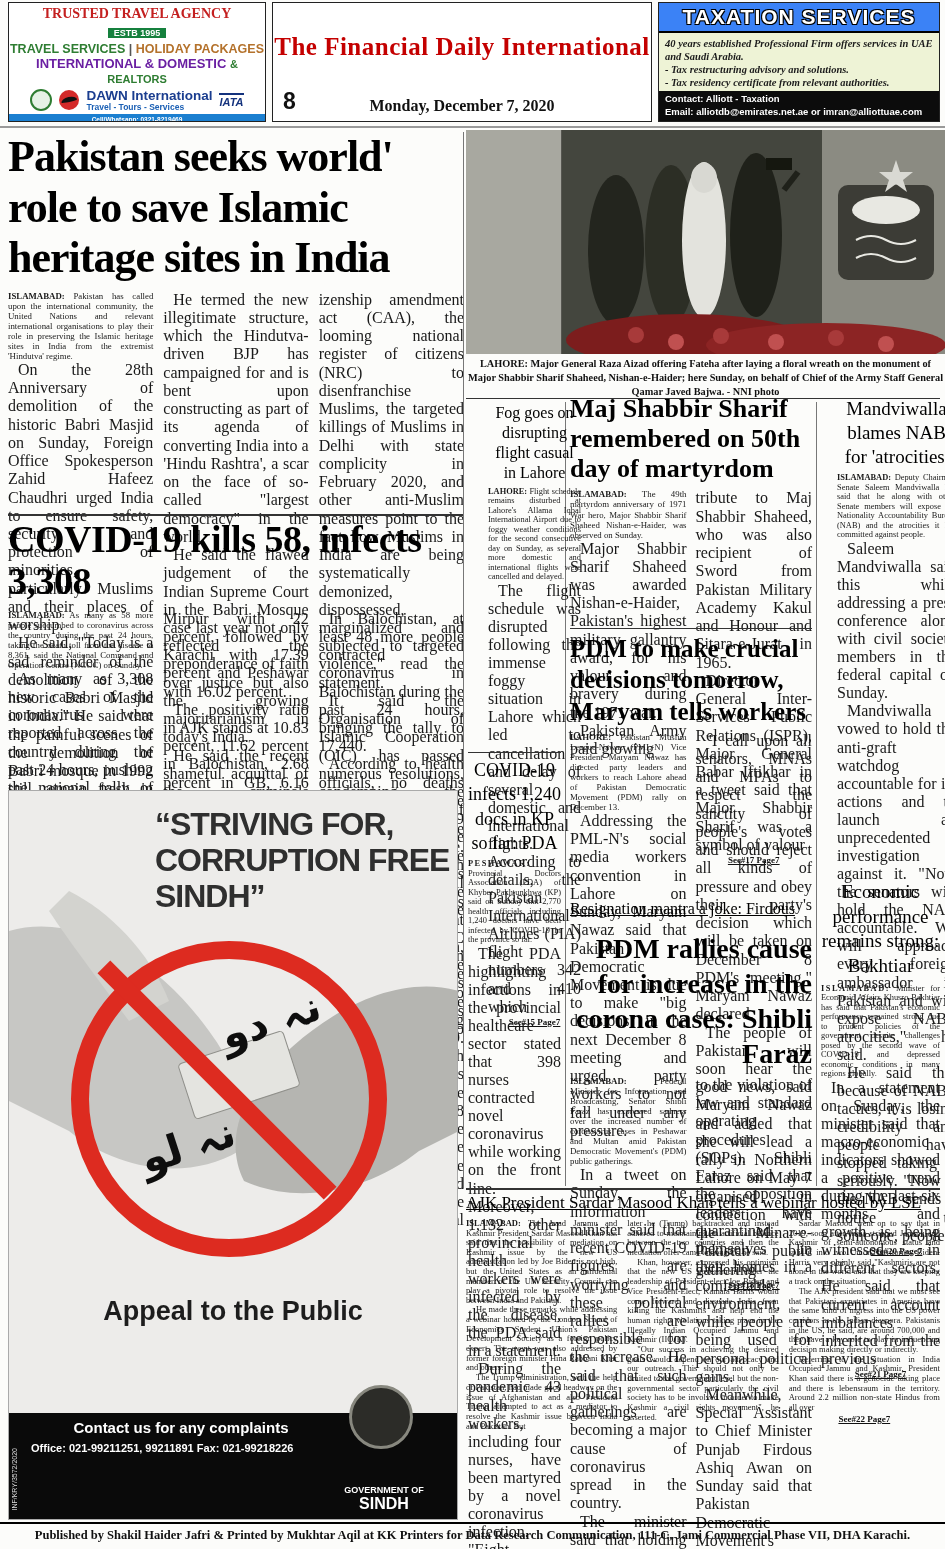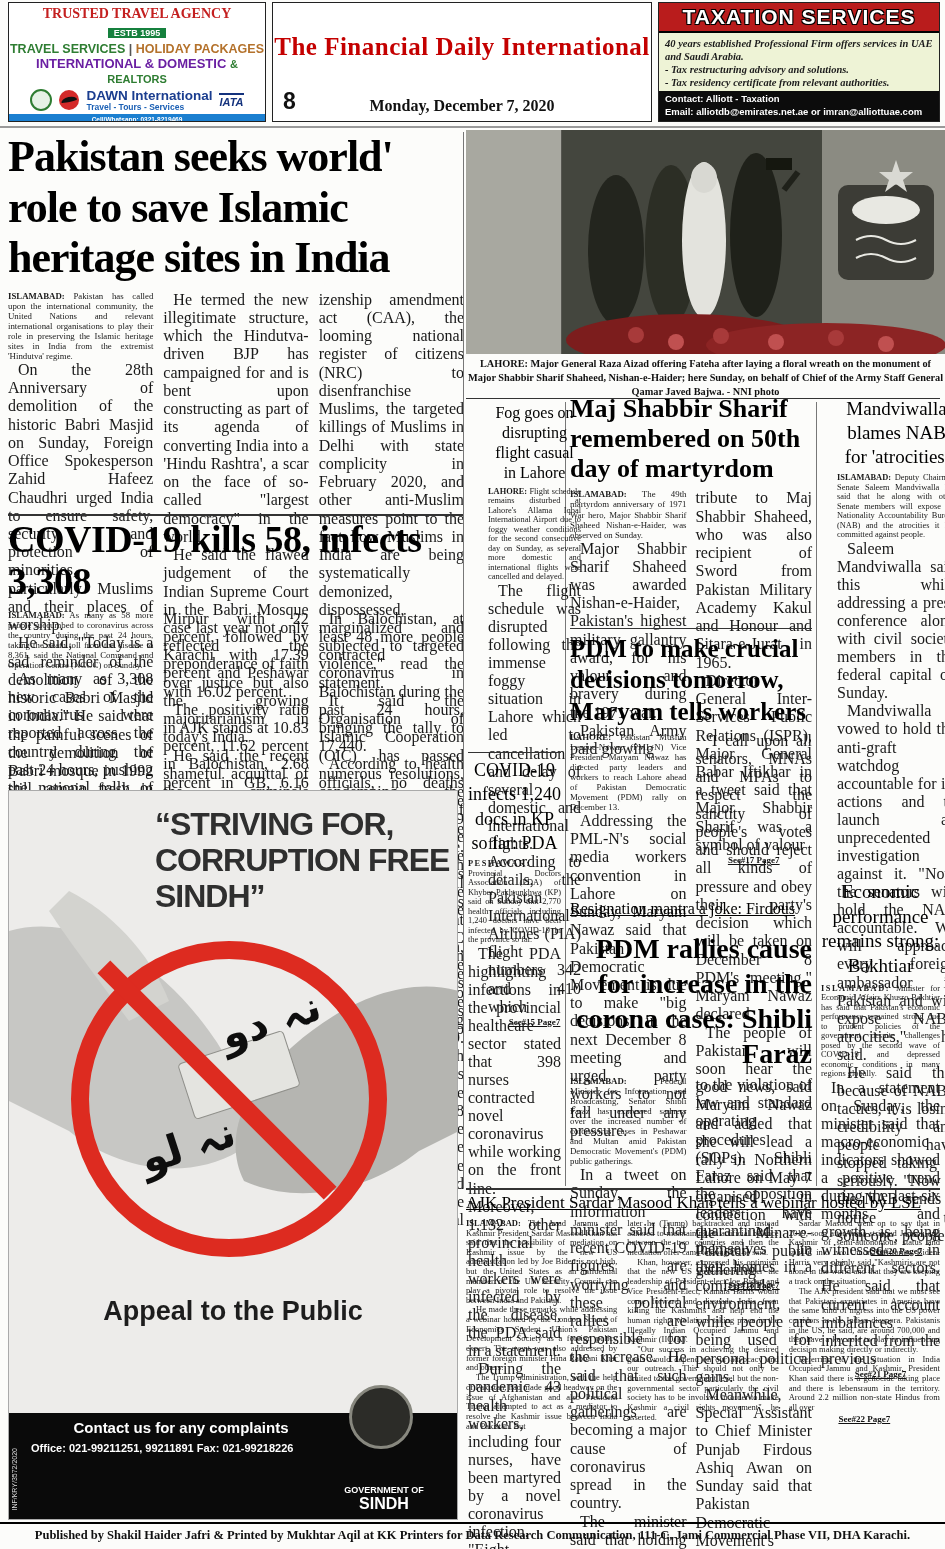--- a/index.html
+++ b/index.html
@@ -27,21 +27,21 @@
   .tt-strip{background:#1b7fd0;color:#fff;font-family:"Liberation Sans",sans-serif;
             font-size:6px;line-height:1.3;padding:2px 2px;margin-top:3px;height:100%;}
   .tt-strip .b{font-weight:bold;font-size:6.5px;}
   .masthead{left:272px;width:380px;height:120px;}
   .mast-title{color:#c40000;font-weight:bold;font-size:25px;text-align:center;margin-top:30px;letter-spacing:.5px;}
   .mast-bottom{position:absolute;bottom:6px;left:0;right:0;}
   .pageno{position:absolute;left:10px;bottom:0;font-weight:bold;font-size:23px;
           font-family:"Liberation Sans",sans-serif;}
   .mast-date{text-align:center;font-weight:bold;font-size:16px;}
   .ad-tax{left:658px;width:282px;height:120px;background:#eef3d6;}
-  .tax-banner{background:#b91c1c;border-bottom:2px solid #000;text-align:center;padding:2px 0;}
+  .tax-banner{background:#3b82f6;border-bottom:2px solid #000;text-align:center;padding:2px 0;}
   .tax-banner span{color:#fff;font-weight:bold;font-size:21px;font-family:"Liberation Sans",sans-serif;
        letter-spacing:1px;text-shadow:-1px -1px 0 #000,1px -1px 0 #000,-1px 1px 0 #000,1px 1px 0 #000;}
   .tax-body{font-size:10.5px;font-weight:bold;font-style:italic;color:#1c1c1c;padding:4px 6px 0 6px;line-height:1.25;}
   .tax-foot{position:absolute;bottom:0;left:0;right:0;background:#0c0c0c;color:#fff;
             font-family:"Liberation Sans",sans-serif;font-size:9.5px;font-weight:bold;
             padding:2px 6px;line-height:1.35;}
   .hdr-rule{position:absolute;left:0;top:126px;width:945px;border-top:2px solid #999;}
   
   .hl{font-weight:bold;color:#000;margin:0;}
   .body-txt,.paras p,.lead{font-size:8.8px;line-height:1.14;text-align:justify;color:#191919;}

